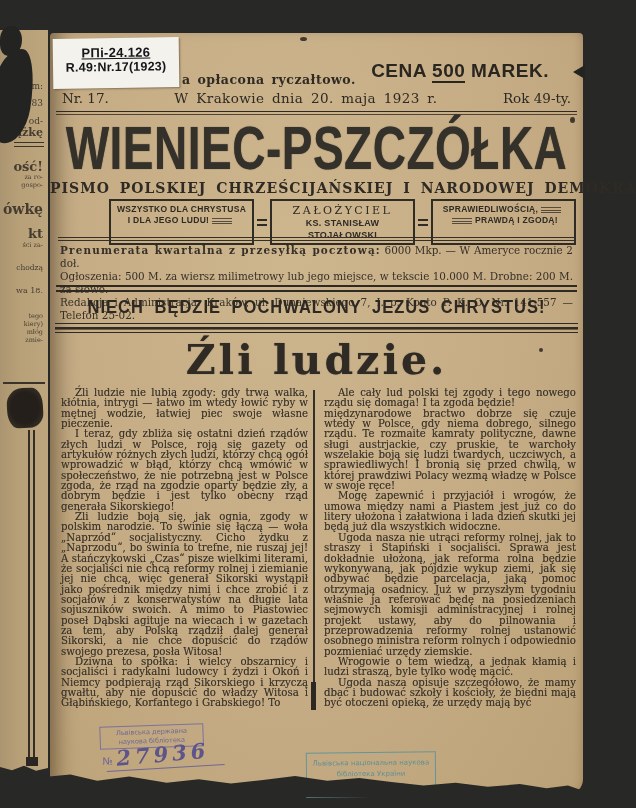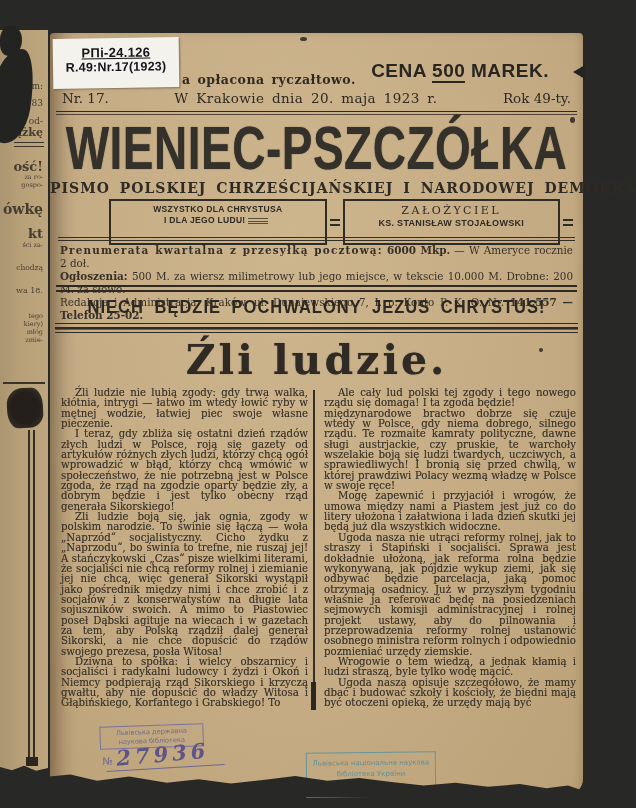--- a/index.html
+++ b/index.html
@@ -76,21 +76,21 @@
   .connector { width:16px; display:flex; flex-direction:column; justify-content:center; align-items:center; gap:3px; }
   .connector i { display:block; width:10px; height:2px; background:#2f2b25; }
   .filler { display:inline-block; width:20px; height:6px; vertical-align:middle; margin:0 3px; opacity:.75;
     background:repeating-linear-gradient(#2f2b25 0 1px, transparent 1px 2.6px); }
 
   .rule-thin2 { position:absolute; left:8px; right:8px; top:204px; height:4px;
     border-top:1.1px solid #332e27; border-bottom:1.1px solid #332e27; }
 
   .imprint { position:absolute; left:10px; right:10px; top:211px; font-size:10.4px; line-height:13px;
     color:#363028; text-align:justify; }
-  .imprint .b { font-weight:bold; }
+  .imprint .b { font-weight:normal; }
   .imprint .sp { font-weight:bold; letter-spacing:1.2px; }
 
   .rule-heavy { position:absolute; left:6px; right:6px; top:252px; height:7px;
     border-top:2.4px solid #2e2a23; border-bottom:2.4px solid #2e2a23; }
 
   .banner { position:absolute; left:0; right:0; top:263px; text-align:center;
     font-family:"Liberation Sans", sans-serif; font-weight:bold; font-size:16.5px; color:#2d2922;
     letter-spacing:1px; word-spacing:5px; transform:scaleY(1.12); transform-origin:top; white-space:nowrap; }
   .rule-triple { position:absolute; left:5px; right:5px; top:290px; height:10px;
     border-top:1.6px solid #2f2b24; border-bottom:1.6px solid #2f2b24;
@@ -193,20 +193,24 @@
           <i></i>
         </div>
       <div class="motto-box">
         <div class="serif-small">ZAŁOŻYCIEL</div>
         <div style="font-size:9px">KS. STANISŁAW STOJAŁOWSKI</div>
       </div>
       <div class="connector">
           <i></i>
           <i></i>
         </div>
+      <div class="motto-box">
+        <div><span>SPRAWIEDLIWOŚCIĄ,</span><span class="filler"></span></div>
+        <div><span class="filler"></span><span>PRAWDĄ I ZGODĄ!</span></div>
+      </div>
     </div>
 
     <div class="rule-thin2"></div>
 
     <div class="imprint">
       <div>
         <span class="sp">Prenumerata kwartalna z przesyłką pocztową:</span>
         <span class="b">6000 Mkp.</span>
         <span>— W Ameryce rocznie 2 doł.</span>
       </div>

